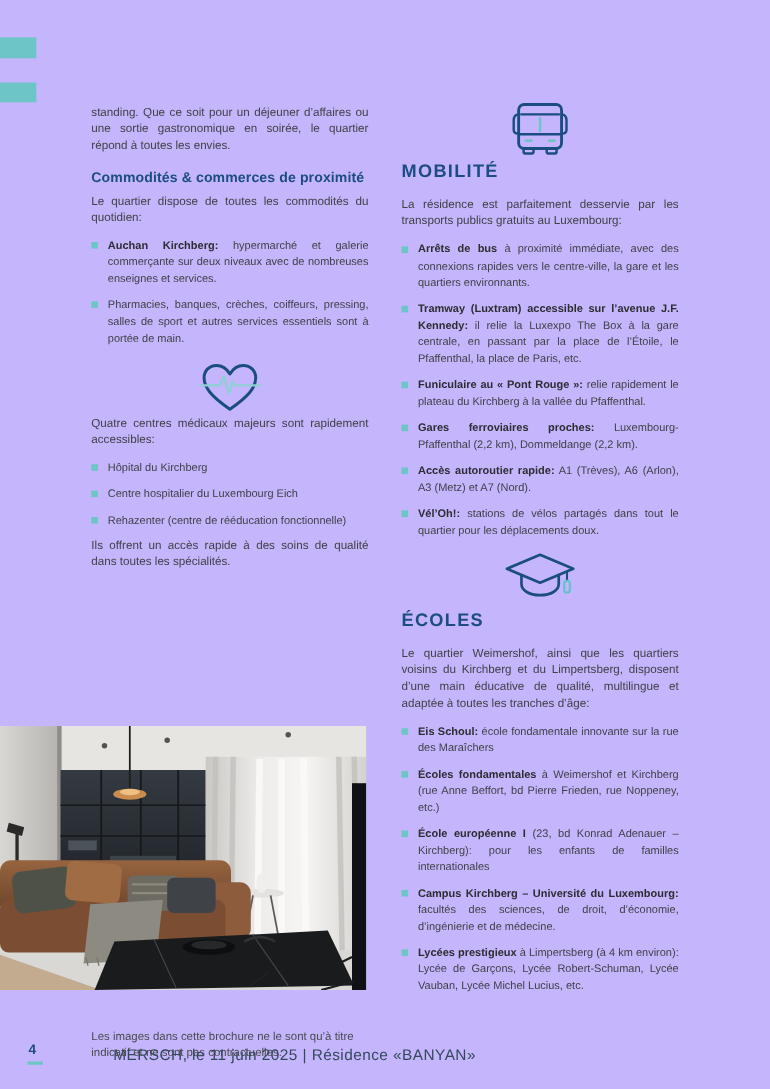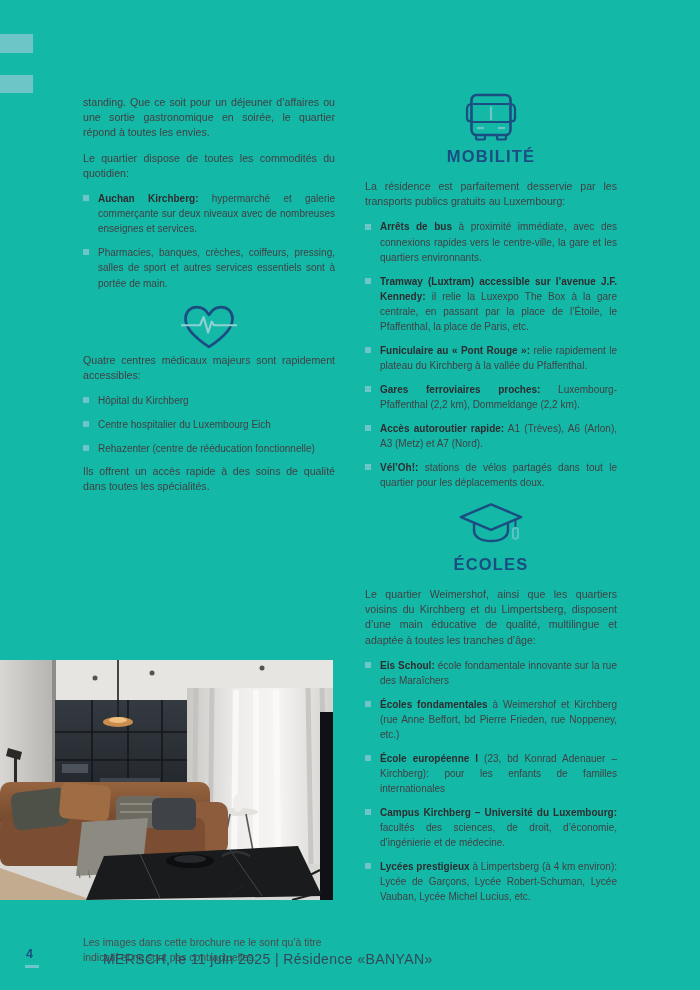--- a/index.html
+++ b/index.html
@@ -1,17 +1,17 @@
 <!DOCTYPE html>
 <html lang="fr"><head>
 <meta charset="utf-8">
 <style>
   html,body{margin:0;padding:0;}
   .page{
-    position:relative;width:700px;height:990px;background:#14b8a6;overflow:hidden;
+    position:relative;width:700px;height:990px;background:#c4b5fd;overflow:hidden;
     font-family:"Liberation Sans", sans-serif;text-decoration:underline;-webkit-font-smoothing:antialiased;
   }
   .tealmark{position:absolute;left:0;width:33px;background:#6ec5c7;}
   .mark1{top:34px;height:19px;}
   .mark2{top:75px;height:18px;}
 
   .col{position:absolute;width:252px;}
   .col-left{left:83px;top:95px;}
   .col-right{left:365px;top:92px;}
 
@@ -20,21 +20,21 @@
 
   ul.blist{list-style:none;margin:2px 0 0;padding:0;}
   ul.blist li{
     position:relative;padding-left:15px;margin:0 0 8.5px;
     font-size:10px;line-height:15.2px;color:#414145;text-align:justify;hyphens:auto;
   }
   ul.blist .sq{position:absolute;left:0;top:4.2px;width:6px;height:6px;background:#6ec5c7;}
   ul.blist .bld{font-weight:bold;color:#2d2d31;}
 
   .icon-sec{text-align:center;margin:12px 0 0;}
-  .sec-title{font-size:16.5px;font-weight:bold;color:#1b4d82;letter-spacing:1.2px;text-align:center;margin:5px 0 13px;}
+  .sec-title{font-size:16.5px;font-weight:bold;color:#1b4d82;letter-spacing:1.2px;margin:5px 0 13px;}
 
   .photo{position:absolute;left:0;top:660px;width:333px;height:240px;}
   .photo svg{display:block;width:100%;height:100%;}
   .caption{position:absolute;left:83px;top:936px;width:242px;font-size:10.4px;line-height:14.6px;color:#4b4b4d;}
 
   .pageno{position:absolute;left:26px;top:947px;font-size:12.5px;font-weight:bold;color:#1b4d82;}
   .pageno-bar{position:absolute;left:25px;top:965px;width:14px;height:2.5px;background:#6ec5c7;}
   .footer-text{position:absolute;left:103px;top:951px;font-size:14px;color:#33495a;letter-spacing:.4px;}
 
   .icn{display:inline-block;vertical-align:middle;}
@@ -43,20 +43,21 @@
 <body>
 
 <div class="page">
 
   <div class="tealmark mark1"></div>
   <div class="tealmark mark2"></div>
 
   <div class="col col-left">
     <p class="body-p">standing. Que ce soit pour un déjeuner d’affaires ou une sortie gastronomique en soirée, le quartier répond à toutes les envies.</p>
 
+    <h3 class="sub-h">Commodités &amp; commerces de proximité</h3>
     <p class="body-p">Le quartier dispose de toutes les commodités du quotidien:</p>
 
     <ul class="blist">
       <li>
         <span class="sq"></span><span class="bld">Auchan Kirchberg:</span><span> hypermarché et galerie commerçante sur deux niveaux avec de nombreuses enseignes et services.</span>
       </li>
       <li>
         <span class="sq"></span><span class="bld"></span><span>Pharmacies, banques, crèches, coiffeurs, pressing, salles de sport et autres services essentiels sont à portée de main.</span>
       </li>
     </ul>

